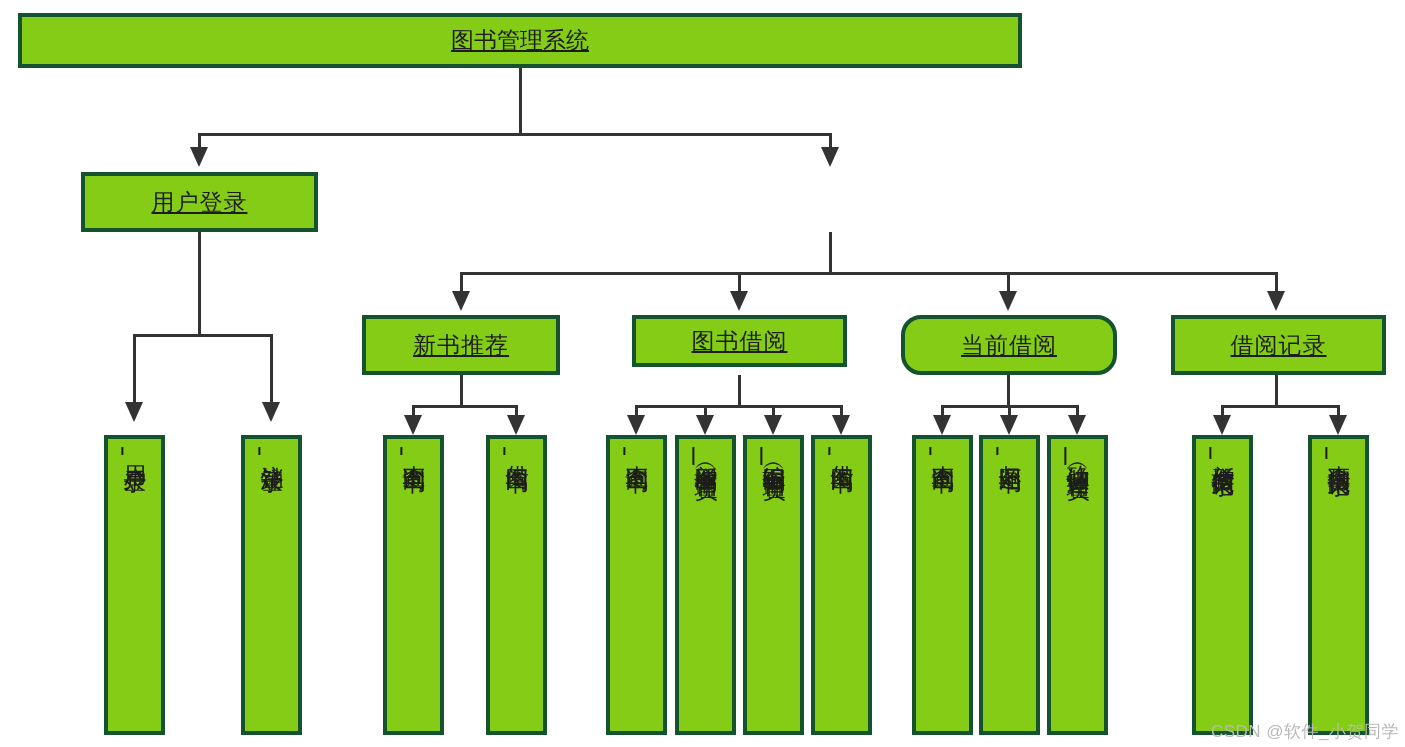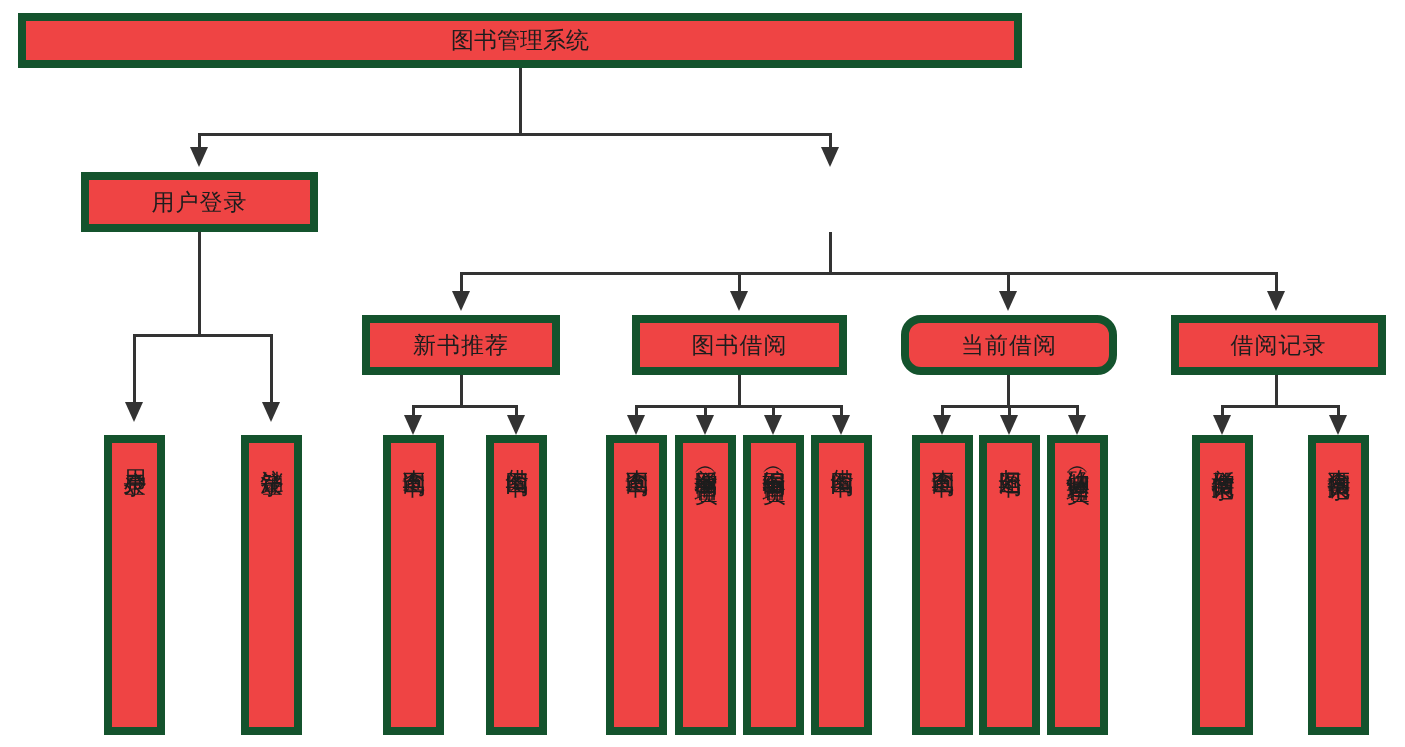--- a/index.html
+++ b/index.html
@@ -14,26 +14,27 @@
     position: relative;
     width: 1405px;
     height: 747px;
     background: #ffffff;
     overflow: hidden;
   }
   
   .node {
     position: absolute;
     box-sizing: border-box;
-    border: 8px solid #14532d;
-    background: #ef4444;
+    border: 4px solid #14532d;
+    background: #84cc16;
     display: flex;
     align-items: center;
     justify-content: center;
     color: #1d1d1d;
+    text-decoration: underline;
   }
   .node.horiz {
     font-size: 23px;
     letter-spacing: 1px;
   }
   .node.root {
     font-size: 23px;
   }
   .node.leaf {
     padding: 8px 2px;
@@ -112,21 +113,21 @@
   <div class="conn vline" style="left:738px; top:272px; width:3px; height:22px;"></div>
   <div class="arrow" style="left:730px; top:291px;"></div>
   <div class="conn vline" style="left:1007px; top:272px; width:3px; height:22px;"></div>
   <div class="arrow" style="left:999px; top:291px;"></div>
   <div class="conn vline" style="left:1275px; top:272px; width:3px; height:22px;"></div>
   <div class="arrow" style="left:1267px; top:291px;"></div>
 
   <div class="node horiz" style="left:362px; top:315px; width:198px; height:60px;">
     <span>新书推荐</span>
   </div>
-  <div class="node horiz" style="left:632px; top:315px; width:215px; height:60px;">
+  <div class="node horiz" style="left:632px; top:315px; width:215px; height:52px;">
     <span>图书借阅</span>
   </div>
   <div class="node horiz" style="left:901px; top:315px; width:216px; height:60px;border-radius:20px;">
     <span>当前借阅</span>
   </div>
   <div class="node horiz" style="left:1171px; top:315px; width:215px; height:60px;text-align:center;">
     <span>借阅记录</span>
   </div>
 
   <div class="conn vline" style="left:460px; top:375px; width:3px; height:32px;"></div>
@@ -200,14 +201,15 @@
     <span class="vtext">确认归还（管理员）</span>
   </div>
 
   <div class="node leaf" style="left:1192px; top:435px; width:61px; height:300px;">
     <span class="vtext">新增借阅记录</span>
   </div>
   <div class="node leaf" style="left:1308px; top:435px; width:61px; height:300px;">
     <span class="vtext">查询借阅记录</span>
   </div>
 
+  <div id="watermark">CSDN @软件_小贺同学</div>
 
 </div>
 
 </body></html>

